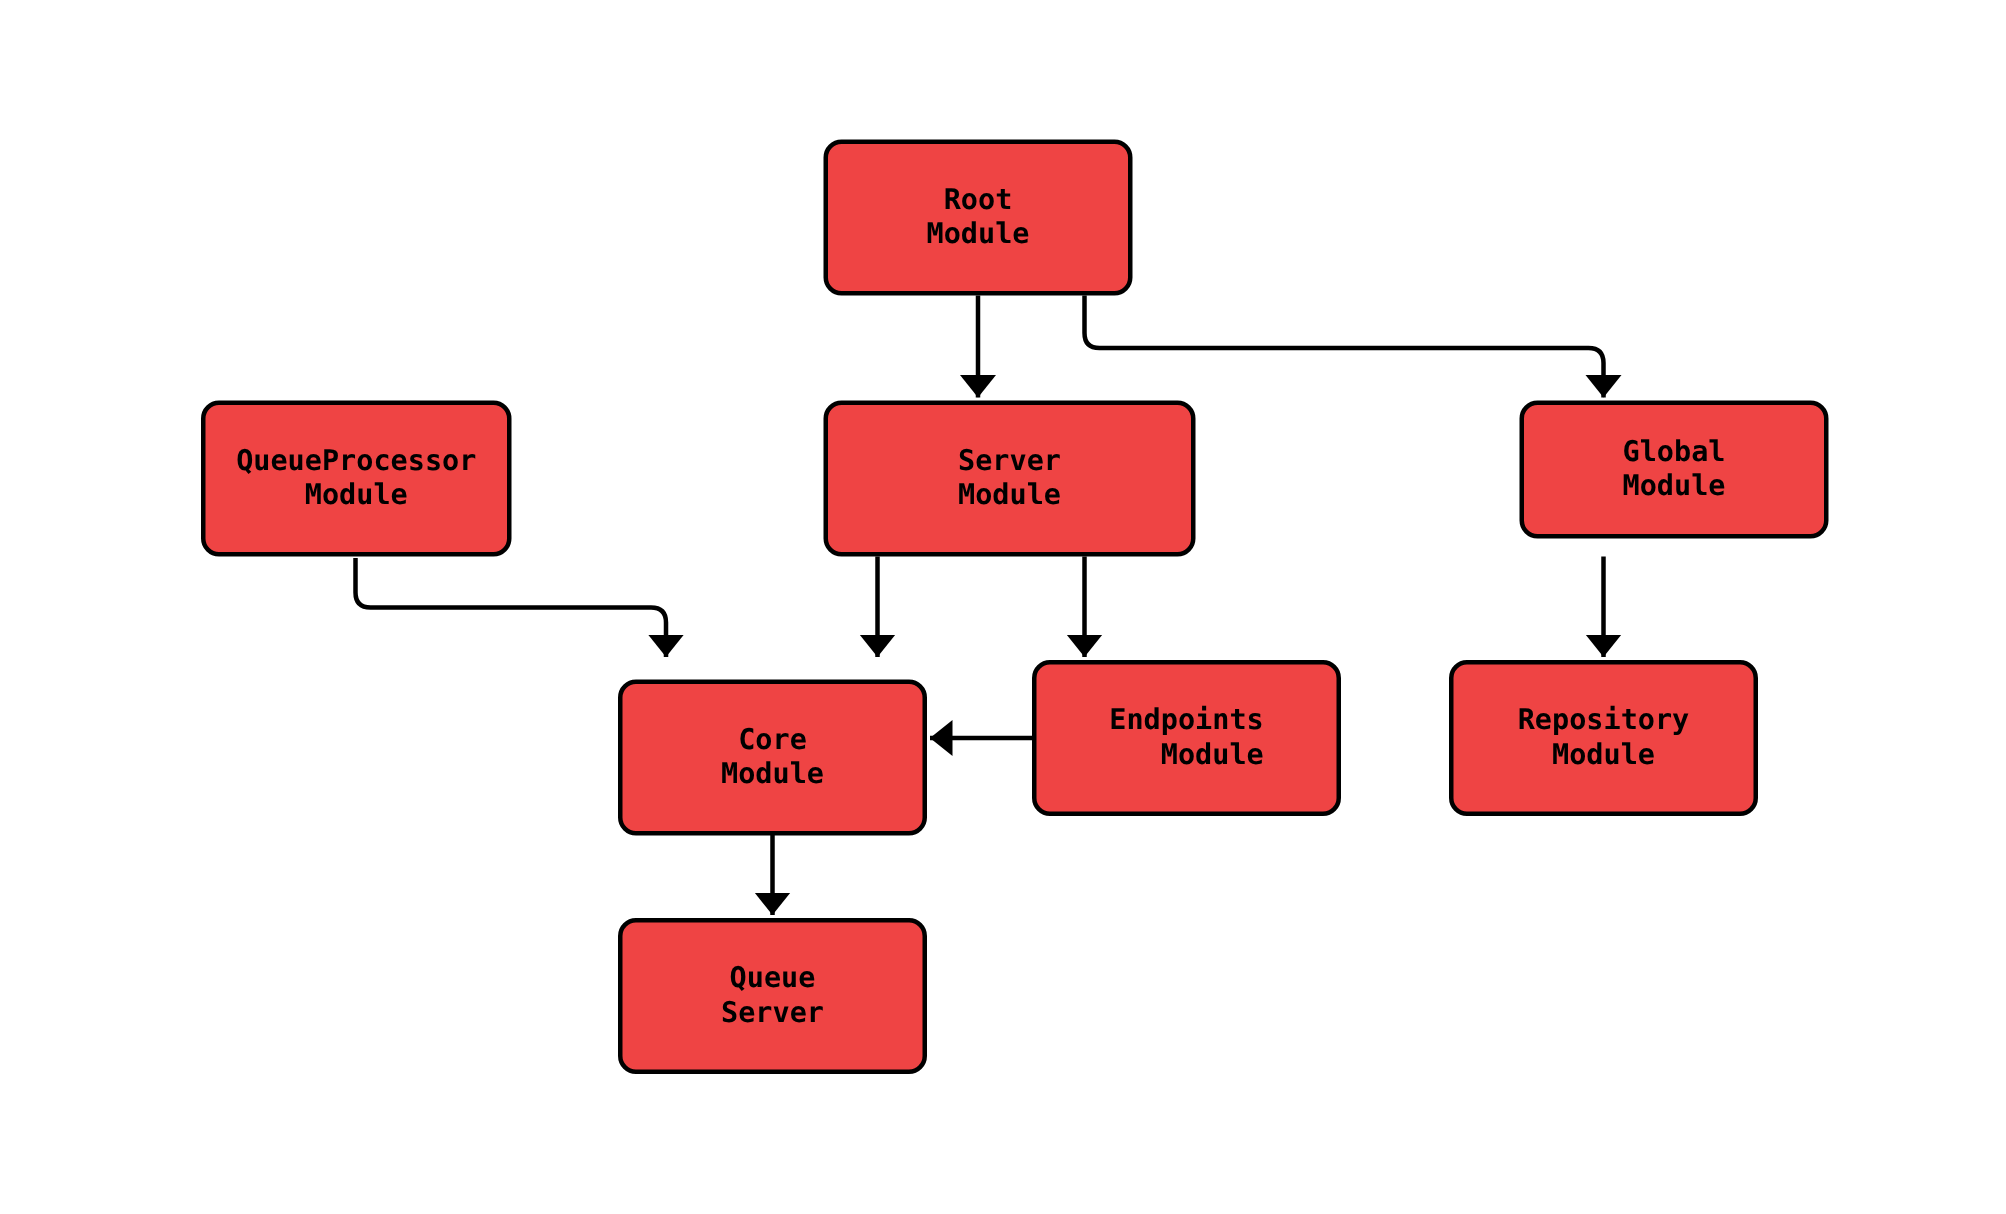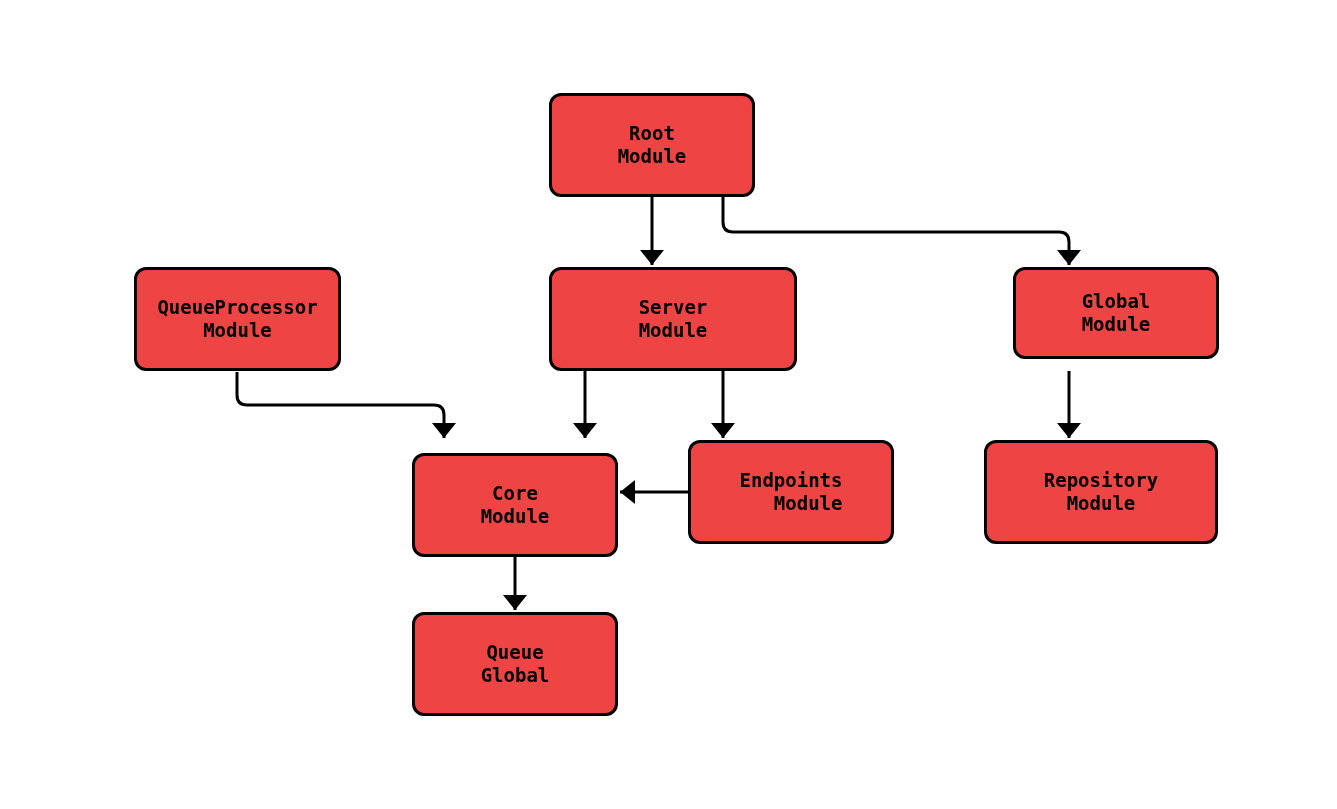--- a/index.html
+++ b/index.html
@@ -86,22 +86,22 @@
 Module</span>
       </div>
       <div class="node" style="left: 412px; top: 440px; width: 206px; height: 104px; margin-top: 13px;">
         <span class="label">Core
 Module</span>
       </div>
       <div class="node" style="left: 688px; top: 440px; width: 206px; height: 104px; text-align: right;">
         <span class="label">Endpoints
 Module</span>
       </div>
-      <div class="node" style="left: 966px; top: 440px; width: 234px; height: 104px; margin-left: 18px;">
+      <div class="node" style="left: 966px; top: 440px; width: 206px; height: 104px;">
         <span class="label">Repository
 Module</span>
       </div>
       <div class="node" style="left: 412px; top: 612px; width: 206px; height: 104px;">
         <span class="label">Queue
-Global</span>
+Server</span>
       </div>
     </div>
 </div>
 
 </body></html>

